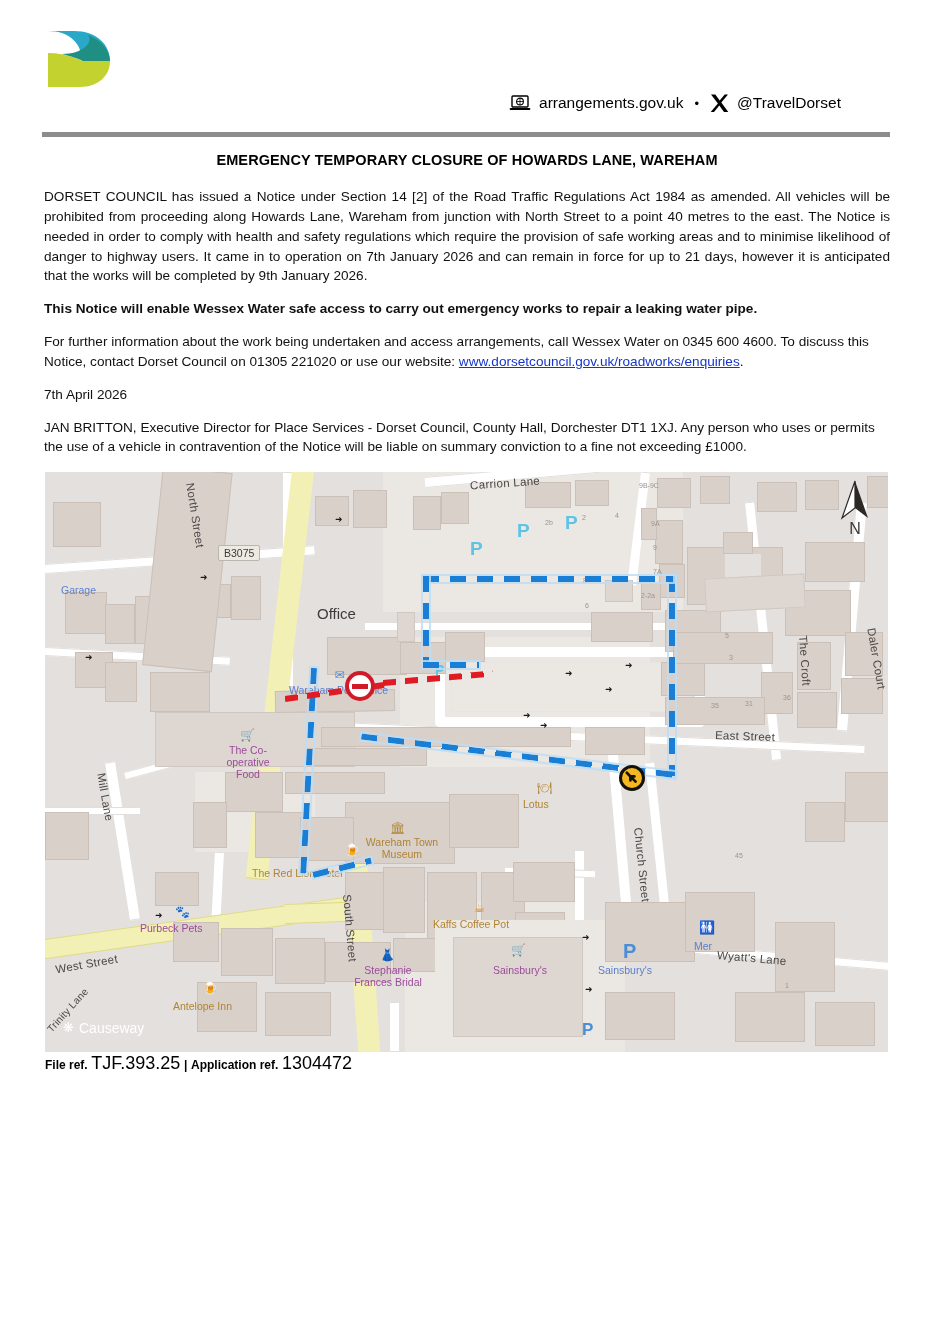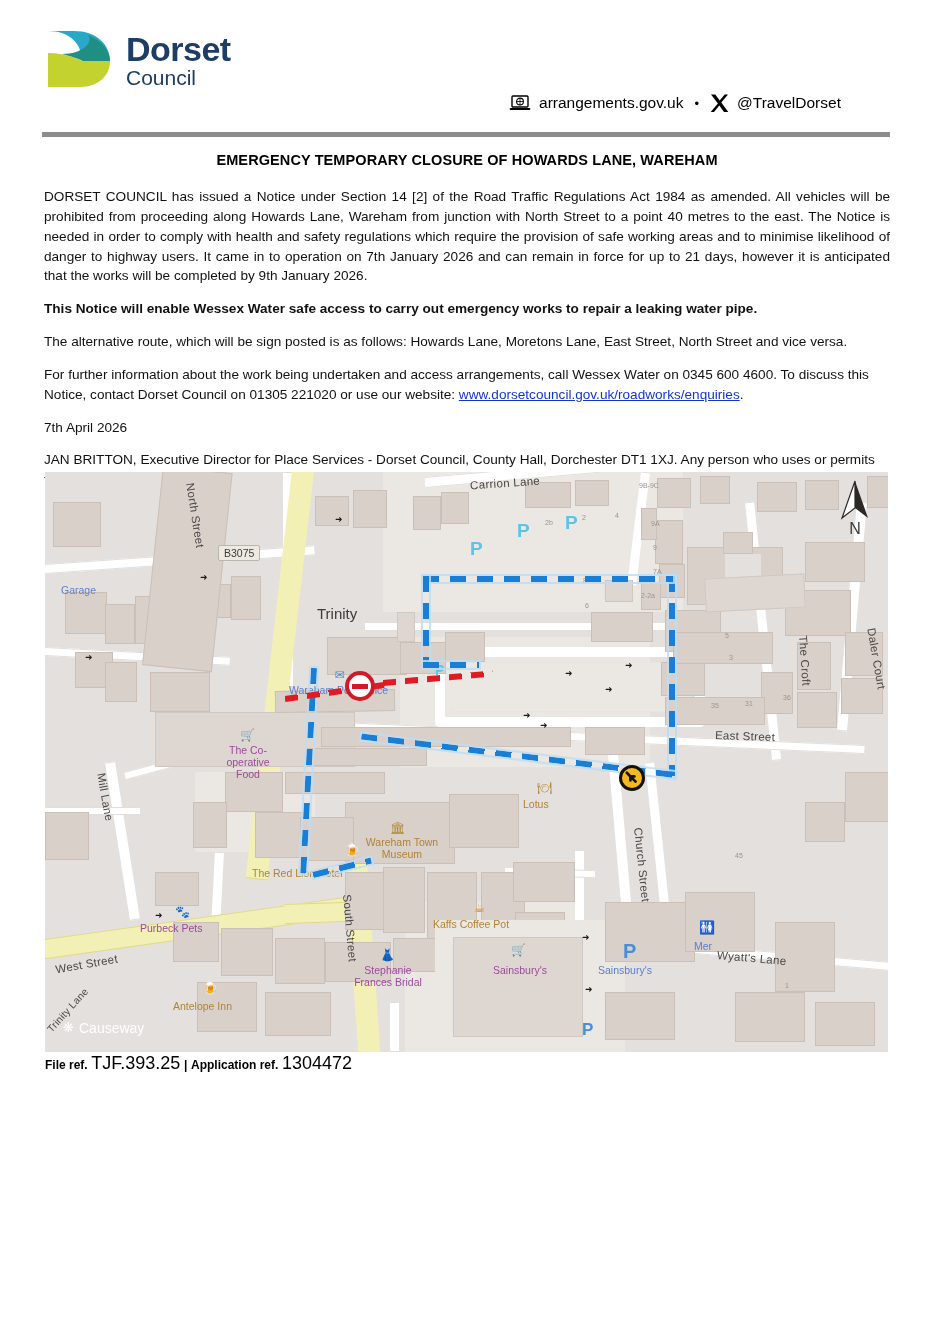--- a/index.html
+++ b/index.html
@@ -125,24 +125,20 @@
 
   <div class="header">
 
     <div class="logo">
       <div class="logo-mark">
         <svg viewBox="0 0 74 72" width="74" height="72" aria-hidden="true">
           <path d="M4 4 H30 C52 4 66 17 66 34 H38 C38 17 26 4 4 4 Z" fill="#2aa8c8"></path>
           <path d="M4 26 C24 26 36 34 40 34 H66 C66 49 54 60 36 60 L4 60 Z" fill="#c3d22e"></path>
           <path d="M18 27 C34 31 38 34 40 34 H66 C66 24 58 13 44 8 C50 16 38 27 18 27 Z" fill="#1f8f84"></path>
         </svg>
-      </div>
-      <div class="logo-text">
-        <div class="logo-dorset">Dorset</div>
-        <div class="logo-council">Council</div>
       </div>
     </div>
 
 
     <div class="pn-links">
       <span class="laptop-icon">
         <svg viewBox="0 0 22 16" width="22" height="16" aria-hidden="true">
           <rect x="3" y="1" width="16" height="11" rx="1" fill="#fff" stroke="#000" stroke-width="1.4"></rect>
           <circle cx="11" cy="6.5" r="3.4" fill="none" stroke="#000" stroke-width="1.1"></circle>
           <path d="M7.6 6.5h6.8M11 3.1v6.8" stroke="#000" stroke-width=".8"></path>
@@ -162,21 +158,20 @@
     <div class="hr-bar"></div>
   </div>
 
   <div class="notice">
     <div class="notice-title">EMERGENCY TEMPORARY CLOSURE OF HOWARDS LANE, WAREHAM</div>
 
     <p class="p">DORSET COUNCIL has issued a Notice under Section 14 [2] of the Road Traffic Regulations Act 1984 as amended. All vehicles will be prohibited from proceeding along Howards Lane, Wareham from junction with North Street to a point 40 metres to the east. The Notice is needed in order to comply with health and safety regulations which require the provision of safe working areas and to minimise likelihood of danger to highway users. It came in to operation on 7th January 2026 and can remain in force for up to 21 days, however it is anticipated that the works will be completed by 9th January 2026.</p>
 
     <p class="p bold">This Notice will enable Wessex Water safe access to carry out emergency works to repair a leaking water pipe.</p>
 
-    <p class="p left">The alternative route, which will be sign posted is as follows: Howards Lane, Moretons Lane, East Street, North Street and vice versa.</p>
 
     <p class="p left"><span>For further information about the work being undertaken and access arrangements, call Wessex Water on 0345 600 4600. To discuss this Notice, contact Dorset Council on 01305 221020 or use our website: </span><a href="#">www.dorsetcouncil.gov.uk/roadworks/enquiries</a><span>.</span></p>
 
     <p class="p left">7th April 2026</p>
 
     <p class="p left nomargin">JAN BRITTON, Executive Director for Place Services - Dorset Council, County Hall, Dorchester DT1 1XJ. Any person who uses or permits the use of a vehicle in contravention of the Notice will be liable on summary conviction to a fine not exceeding £1000.</p>
   </div>
 
   <div class="map">
     <div class="map-inner">
@@ -300,21 +295,21 @@
       <div class="blk" style="left:800px;top:300px;width:46px;height:50px;"></div>
       <div class="blk" style="left:760px;top:330px;width:40px;height:40px;"></div>
       <div class="blk" style="left:560px;top:520px;width:70px;height:48px;"></div>
 
       <div class="blk" style="left:230px;top:218px;width:120px;height:22px;transform:rotate(-1deg);"></div>
       <div class="blk" style="left:276px;top:255px;width:250px;height:20px;"></div>
       <div class="blk" style="left:262px;top:276px;width:120px;height:18px;"></div>
       <div class="blk" style="left:240px;top:300px;width:100px;height:22px;"></div>
 
       <div class="shield" style="left:173px;top:73px;">B3075</div>
-      <div class="lbl-place" style="left:272px;top:133px;">Trinity</div>
+      <div class="lbl-place" style="left:272px;top:133px;">Office</div>
 
       <div class="lbl-st" style="left:151px;top:10px;transform:rotate(81deg);transform-origin:left top;">North Street</div>
       <div class="lbl-st" style="left:425px;top:5px;transform:rotate(-4deg);">Carrion Lane</div>
       <div class="lbl-st" style="left:670px;top:258px;transform:rotate(2deg);">East Street</div>
       <div class="lbl-st" style="left:764px;top:163px;transform:rotate(86deg);transform-origin:left top;">The Croft</div>
       <div class="lbl-st" style="left:832px;top:155px;transform:rotate(80deg);transform-origin:left top;">Daler Court</div>
       <div class="lbl-st" style="left:599px;top:355px;transform:rotate(84deg);transform-origin:left top;">Church Street</div>
       <div class="lbl-st" style="left:672px;top:480px;transform:rotate(5deg);">Wyatt's Lane</div>
       <div class="lbl-st" style="left:308px;top:422px;transform:rotate(85deg);transform-origin:left top;">South Street</div>
       <div class="lbl-st" style="left:10px;top:486px;transform:rotate(-10deg);">West Street</div>

